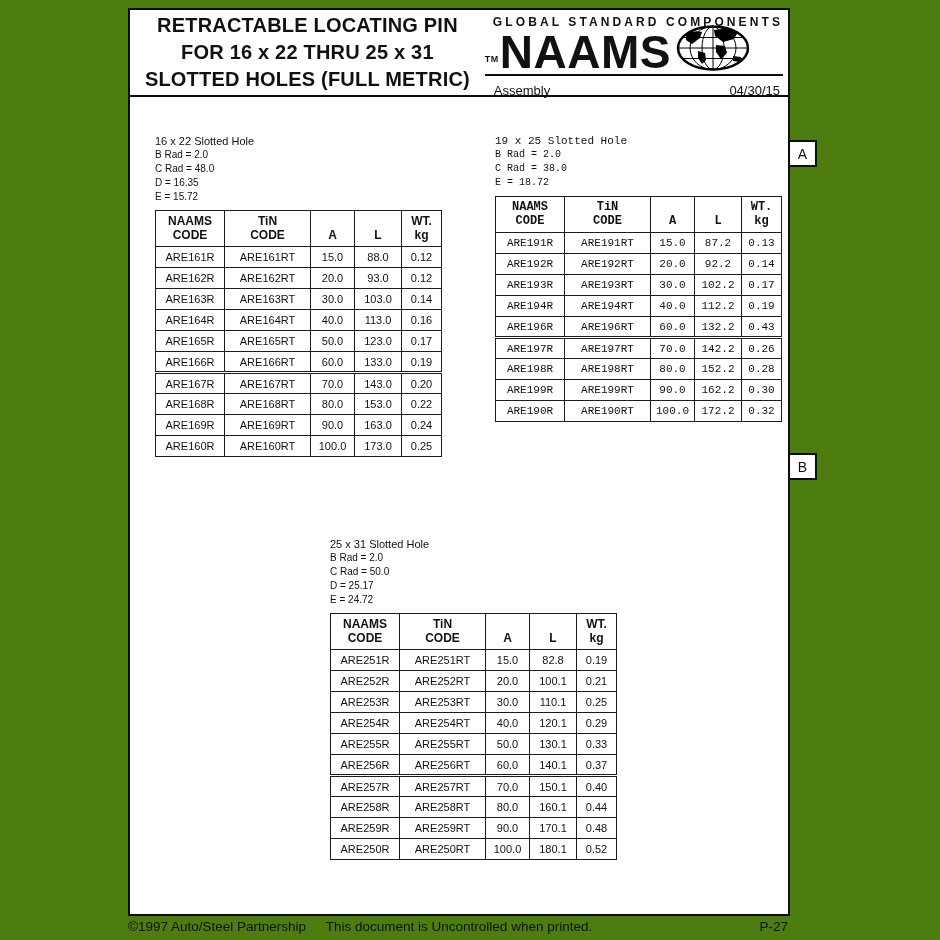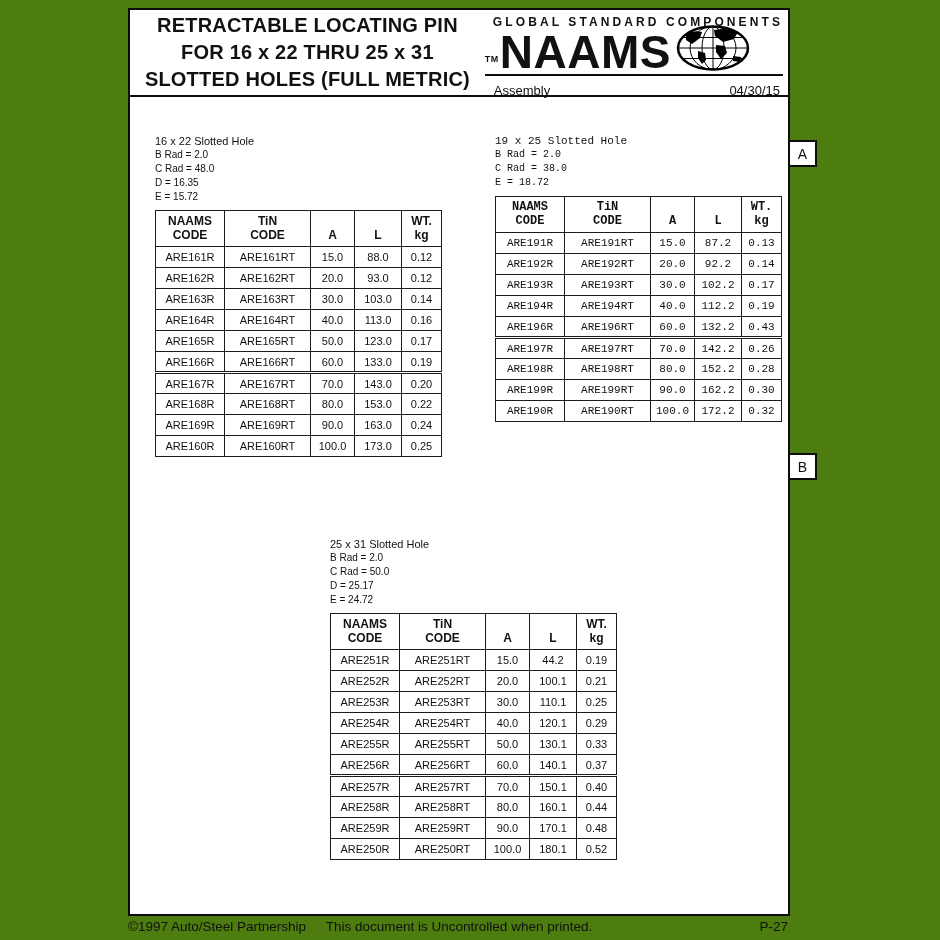--- a/index.html
+++ b/index.html
@@ -331,21 +331,21 @@
                   <div>WT.</div>
                   <div>kg</div>
                 </th>
               </tr>
             </thead>
           <tbody>
               <tr>
                 <td class="c0">ARE251R</td>
                 <td class="c1">ARE251RT</td>
                 <td class="c2">15.0</td>
-                <td class="c3">44.2</td>
+                <td class="c3">82.8</td>
                 <td class="c4">0.19</td>
               </tr>
               <tr>
                 <td class="c0">ARE252R</td>
                 <td class="c1">ARE252RT</td>
                 <td class="c2">20.0</td>
                 <td class="c3">100.1</td>
                 <td class="c4">0.21</td>
               </tr>
               <tr>

